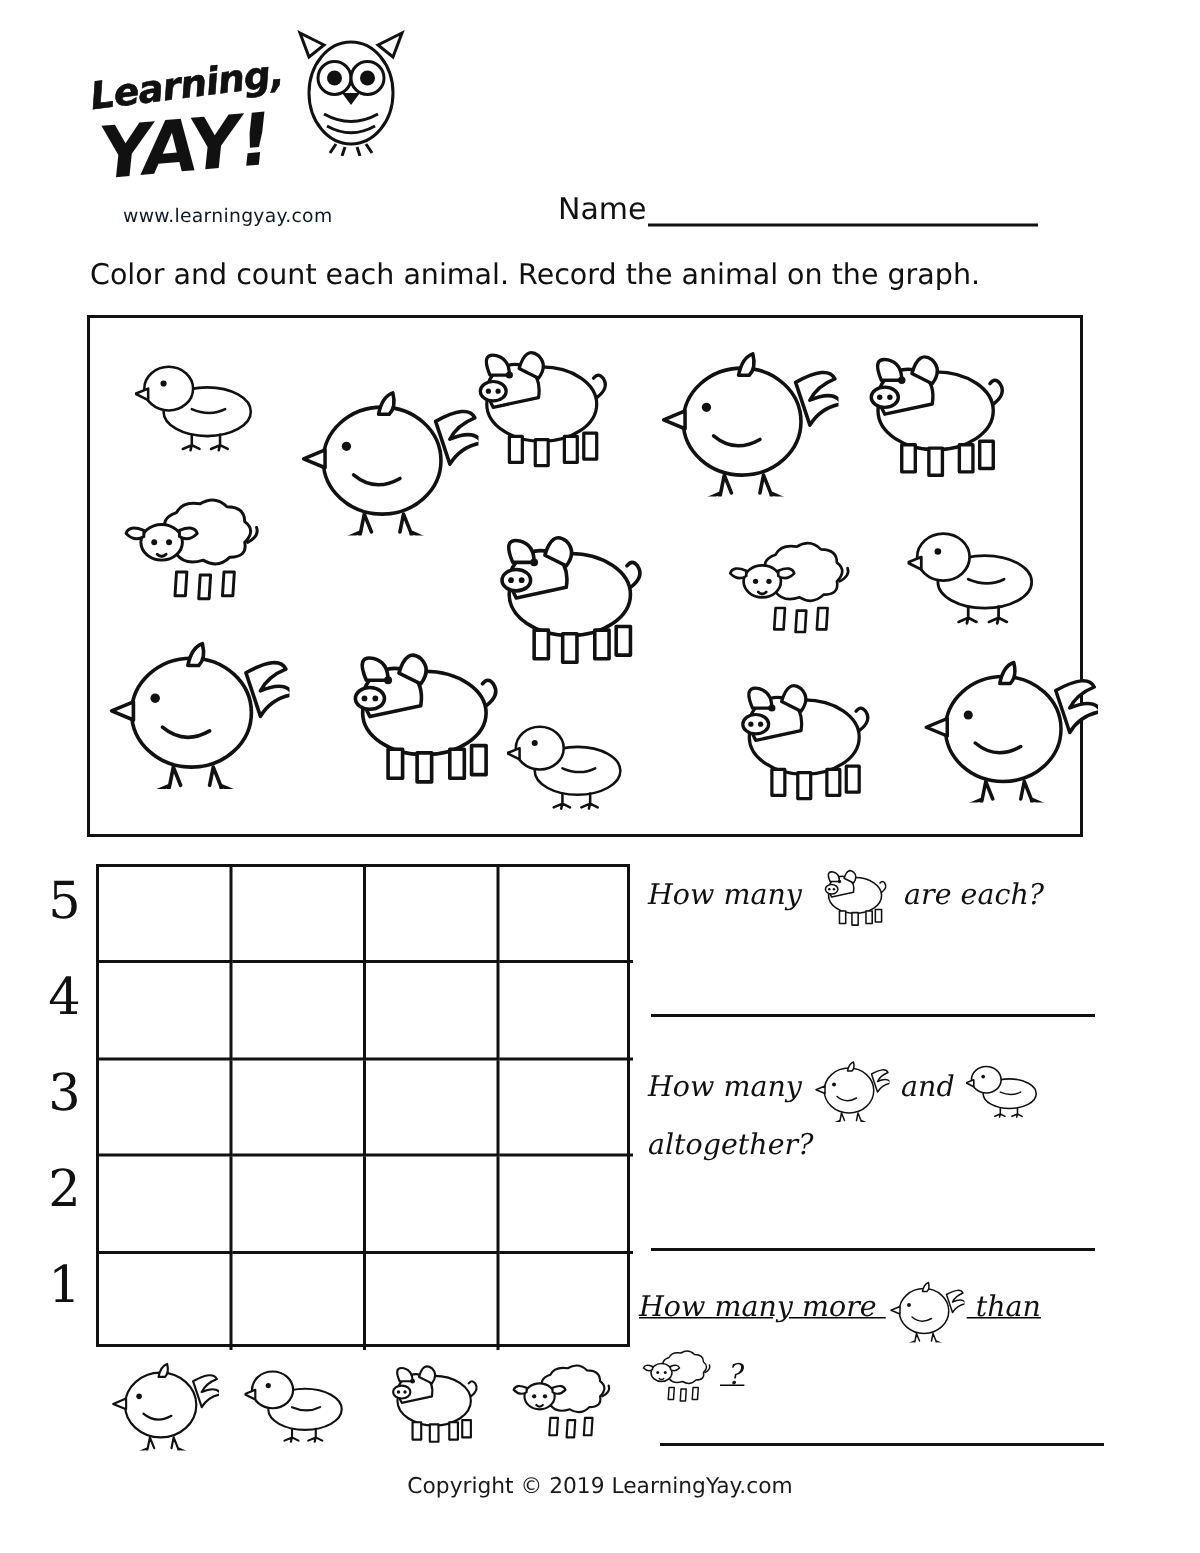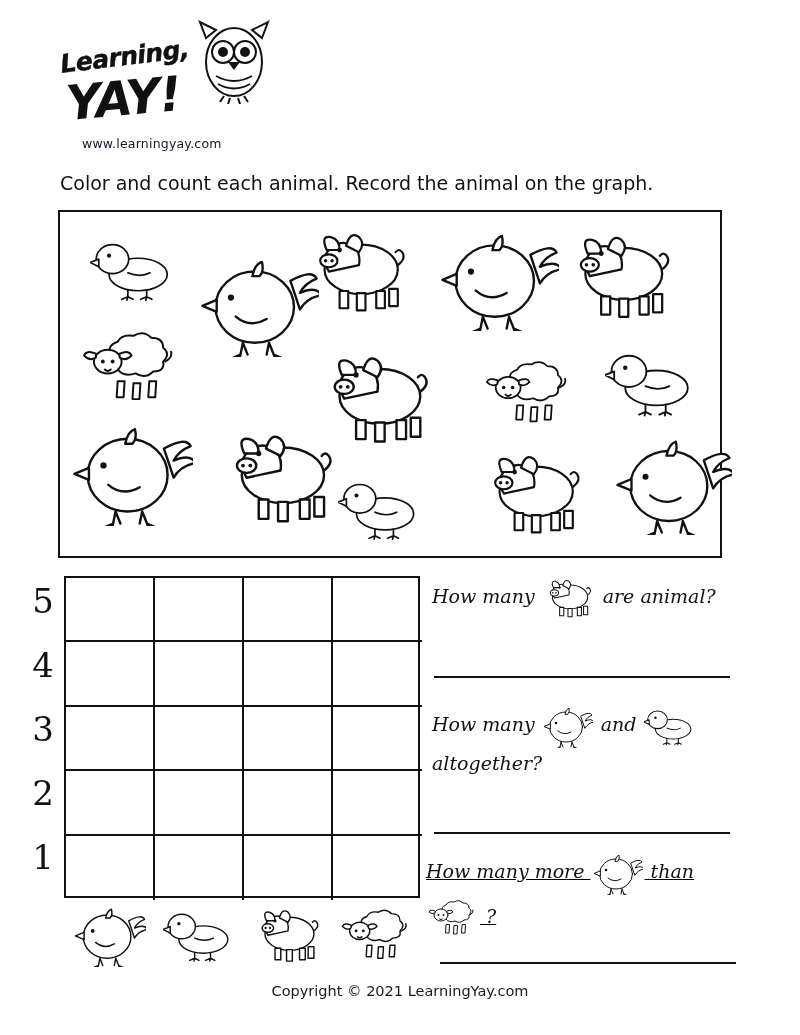--- a/index.html
+++ b/index.html
@@ -233,20 +233,23 @@
           <path d="M20 58 q18 10 36 0"></path>
           <path d="M22 66 q16 9 32 0"></path>
           <path d="M28 78 l-4 6 M34 80 l-2 6"></path>
           <path d="M48 78 l4 6 M42 80 l2 6"></path>
         </g>
       </svg>
     </div>
   </div>
 
 
+  <div class="name-row">
+    <span>Name</span><span class="name-line"></span>
+  </div>
 </div>
 
 <div class="instructions">Color and count each animal. Record the animal on the graph.</div>
 
 <div class="animal-panel">
     <div class="animal" style="left: 30px; top: 18px;">
       <svg viewBox="0 0 100 90" width="86" height="77">
       <ellipse fill="#fff" stroke="#111" stroke-width="2" stroke-linejoin="round" stroke-linecap="round" cx="56" cy="52" rx="34" ry="19"></ellipse>
       <ellipse fill="#fff" stroke="#111" stroke-width="2" stroke-linejoin="round" stroke-linecap="round" cx="26" cy="34" rx="19" ry="17"></ellipse>
       <path fill="#fff" stroke="#111" stroke-width="2" stroke-linejoin="round" stroke-linecap="round" d="M10 34 l-10 4 l10 5 z"></path>
@@ -543,21 +546,21 @@
       <path fill="#fff" stroke="#111" stroke-width="2" stroke-linejoin="round" stroke-linecap="round" d="M38 22 q4 -14 12 -8 q6 6 0 14 z"></path>
       <ellipse fill="#fff" stroke="#111" stroke-width="2" stroke-linejoin="round" stroke-linecap="round" cx="22" cy="36" rx="8" ry="6"></ellipse>
       <circle fill="#111" cx="19" cy="36" r="1.6"></circle>
             <circle fill="#111" cx="25" cy="36" r="1.6"></circle>
       <circle fill="#111" cx="32" cy="26" r="2.2"></circle>
       <path fill="none" stroke="#111" stroke-width="2" stroke-linecap="round" d="M86 40 q8 -6 4 -12 q-3 -4 -6 0"></path>
       <path fill="#fff" stroke="#111" stroke-width="2" stroke-linejoin="round" stroke-linecap="round" d="M32 64 l0 16 l8 0 l0 -16 z"></path>
       <path fill="#fff" stroke="#111" stroke-width="2" stroke-linejoin="round" stroke-linecap="round" d="M48 66 l0 16 l8 0 l0 -16 z"></path>
       <path fill="#fff" stroke="#111" stroke-width="2" stroke-linejoin="round" stroke-linecap="round" d="M66 64 l0 16 l8 0 l0 -16 z"></path>
       <path fill="#fff" stroke="#111" stroke-width="2" stroke-linejoin="round" stroke-linecap="round" d="M78 62 l0 16 l8 0 l0 -16 z"></path>
-          </svg></span><span> are animal?</span>
+          </svg></span><span> are each?</span>
     </div>
   </div>
   <div class="q-line" style="top:110px;left:2px;"></div>
 
   <div class="q-block" style="top:136px;left:0;">
     <div class="q-text">
       <span>How many </span><span class="inline-animal" id="q2-icon1"><svg viewBox="0 0 100 90" width="50" height="45">
       <path fill="#fff" stroke="#111" stroke-width="2" stroke-linejoin="round" stroke-linecap="round" d="M76 26 q18 -10 22 -2 q-10 4 -14 12 q14 -6 18 2 q-12 2 -18 12 z"></path>
       <ellipse fill="#fff" stroke="#111" stroke-width="2" stroke-linejoin="round" stroke-linecap="round" cx="46" cy="48" rx="33" ry="30"></ellipse>
       <path fill="#fff" stroke="#111" stroke-width="2" stroke-linejoin="round" stroke-linecap="round" d="M44 22 q2 -10 8 -12 q2 8 -2 12 z"></path>
@@ -605,14 +608,14 @@
       <path fill="#fff" stroke="#111" stroke-width="2" stroke-linejoin="round" stroke-linecap="round" d="M68 60 l-1 16 l7 0 l1 -16 z"></path>
       <path fill="none" stroke="#111" stroke-width="2" stroke-linecap="round" d="M84 40 q8 -4 6 -10"></path>
           </svg></span><span> ?</span>
     </div>
   </div>
   <div class="q-line" style="top:396px;left:8px;"></div>
 
 </div>
 
 <div class="footer">
-  <div>Copyright © 2021 LearningYay.com</div>
+  <div>Copyright © 2019 LearningYay.com</div>
 </div>
 
 </body></html>

